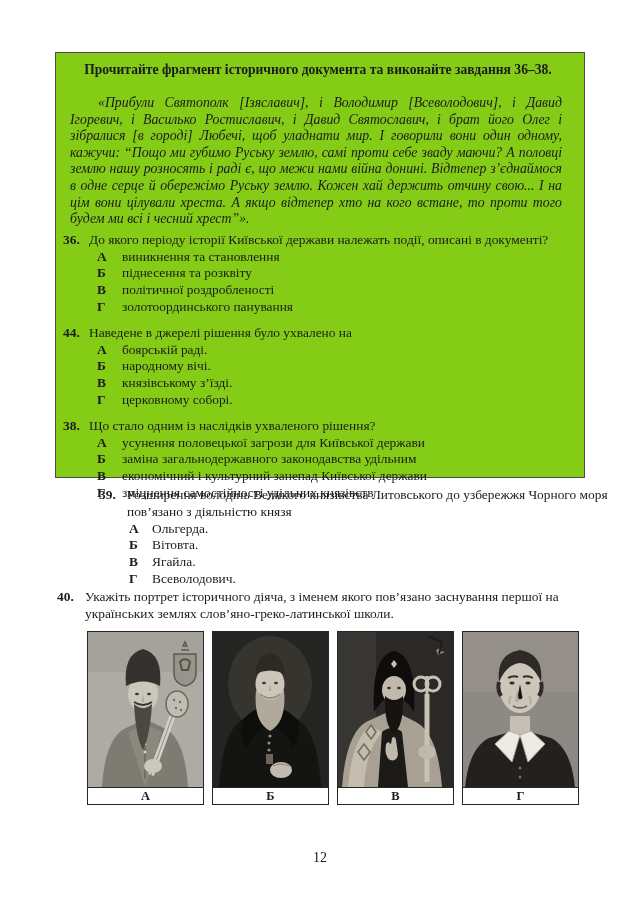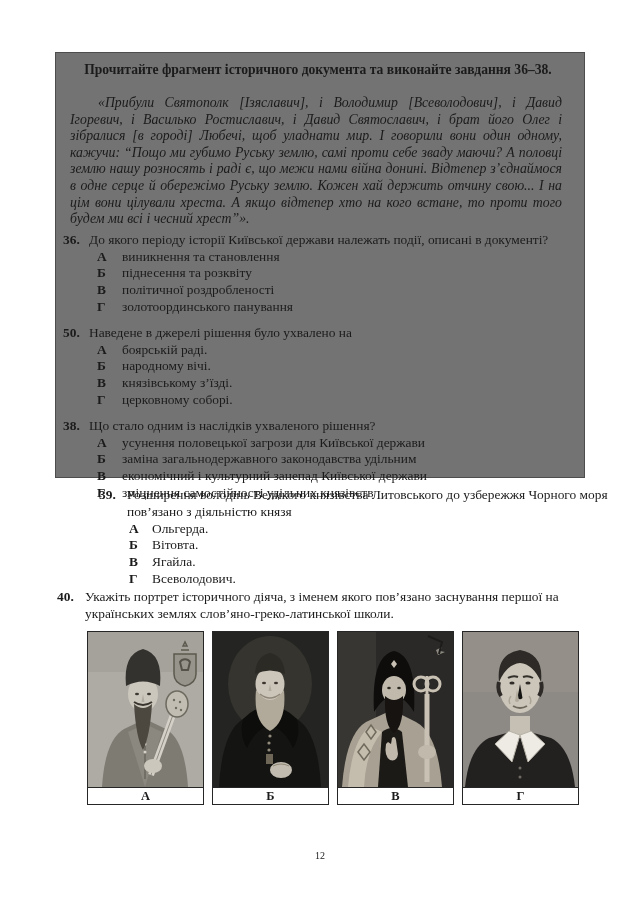--- a/index.html
+++ b/index.html
@@ -19,21 +19,21 @@
   
   .passage-box {
     position: absolute;
     left: 55px;
     top: 52px;
     width: 530px;
     height: 426px;
     box-sizing: border-box;
     border: 1px solid #4d4d4d;
     padding: 9px 11px 0 7px;
-    background: #737373;
+    background: #84cc16;
   }
   .instruction {
     text-align: center;
     font-weight: bold;
     font-size: 13.6px;
     line-height: 16px;
     padding: 0 8px;
   }
   .doc-fragment {
     font-style: italic;
@@ -102,21 +102,21 @@
     font-size: 12.5px;
   }
 
   
   .page-number {
     position: absolute;
     left: 0;
     right: 0;
     top: 850px;
     text-align: center;
-    font-size: 10px;
+    font-size: 14px;
   }
 </style>
 </head>
 <body>
 
 <div class="passage-box">
   <div class="instruction">Прочитайте фрагмент історичного документа та виконайте завдання 36–38.</div>
   <div class="doc-fragment">«Прибули Святополк [Ізяславич], і Володимир [Всеволодович], і Давид Ігоревич, і Василько Ростиславич, і Давид Святославич, і брат його Олег і зібралися [в городі] Любечі, щоб уладнати мир. І говорили вони один одному, кажучи: “Пощо ми губимо Руську землю, самі проти себе зваду маючи? А половці землю нашу розносять і раді є, що межи нами війна донині. Відтепер з’єднаймося в одне серце й обережімо Руську землю. Кожен хай держить отчину свою... І на цім вони цілували хреста. А якщо відтепер хто на кого встане, то проти того будем ми всі і чесний хрест”».</div>
 
   <div class="question q-in" style="margin-top:4px;">
@@ -136,21 +136,21 @@
         <span class="opttext">політичної роздробленості</span>
       </div>
       <div class="opt">
         <span class="optletter">Г</span>
         <span class="opttext">золотоординського панування</span>
       </div>
     </div>
   </div>
 
   <div class="question q-in">
-    <span class="qnum">50.</span>
+    <span class="qnum">44.</span>
     <div class="qbody">
       <div class="qtext">Наведене в джерелі рішення було ухвалено на</div>
       <div class="opt">
         <span class="optletter">А</span>
         <span class="opttext">боярській раді.</span>
       </div>
       <div class="opt">
         <span class="optletter">Б</span>
         <span class="opttext">народному вічі.</span>
       </div>

